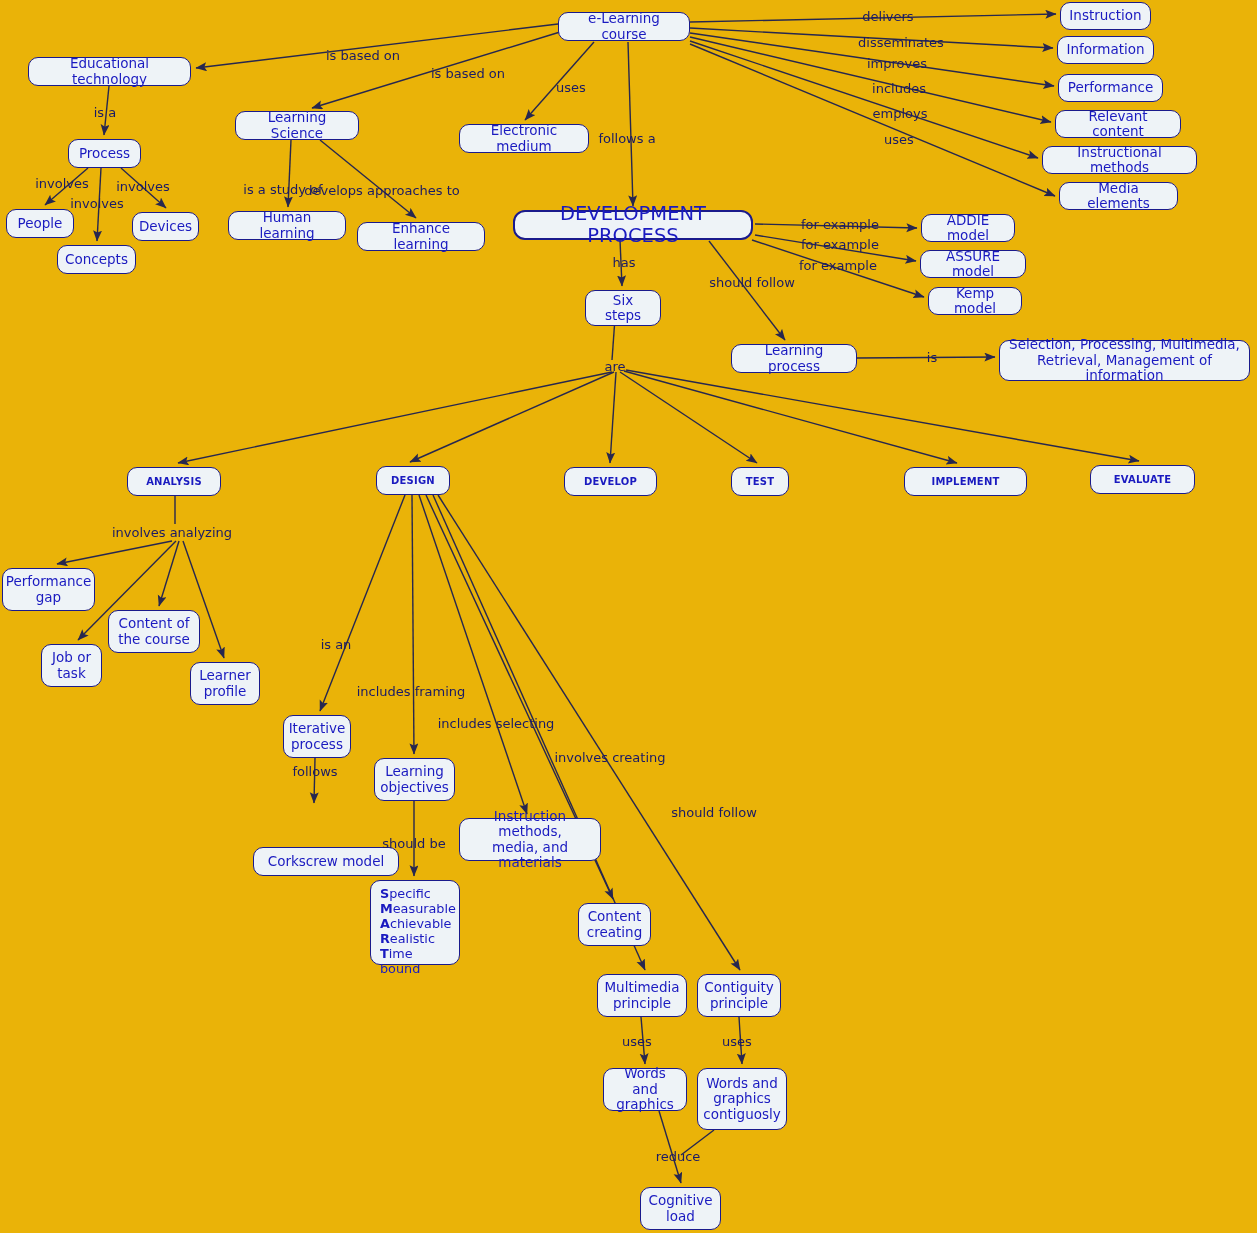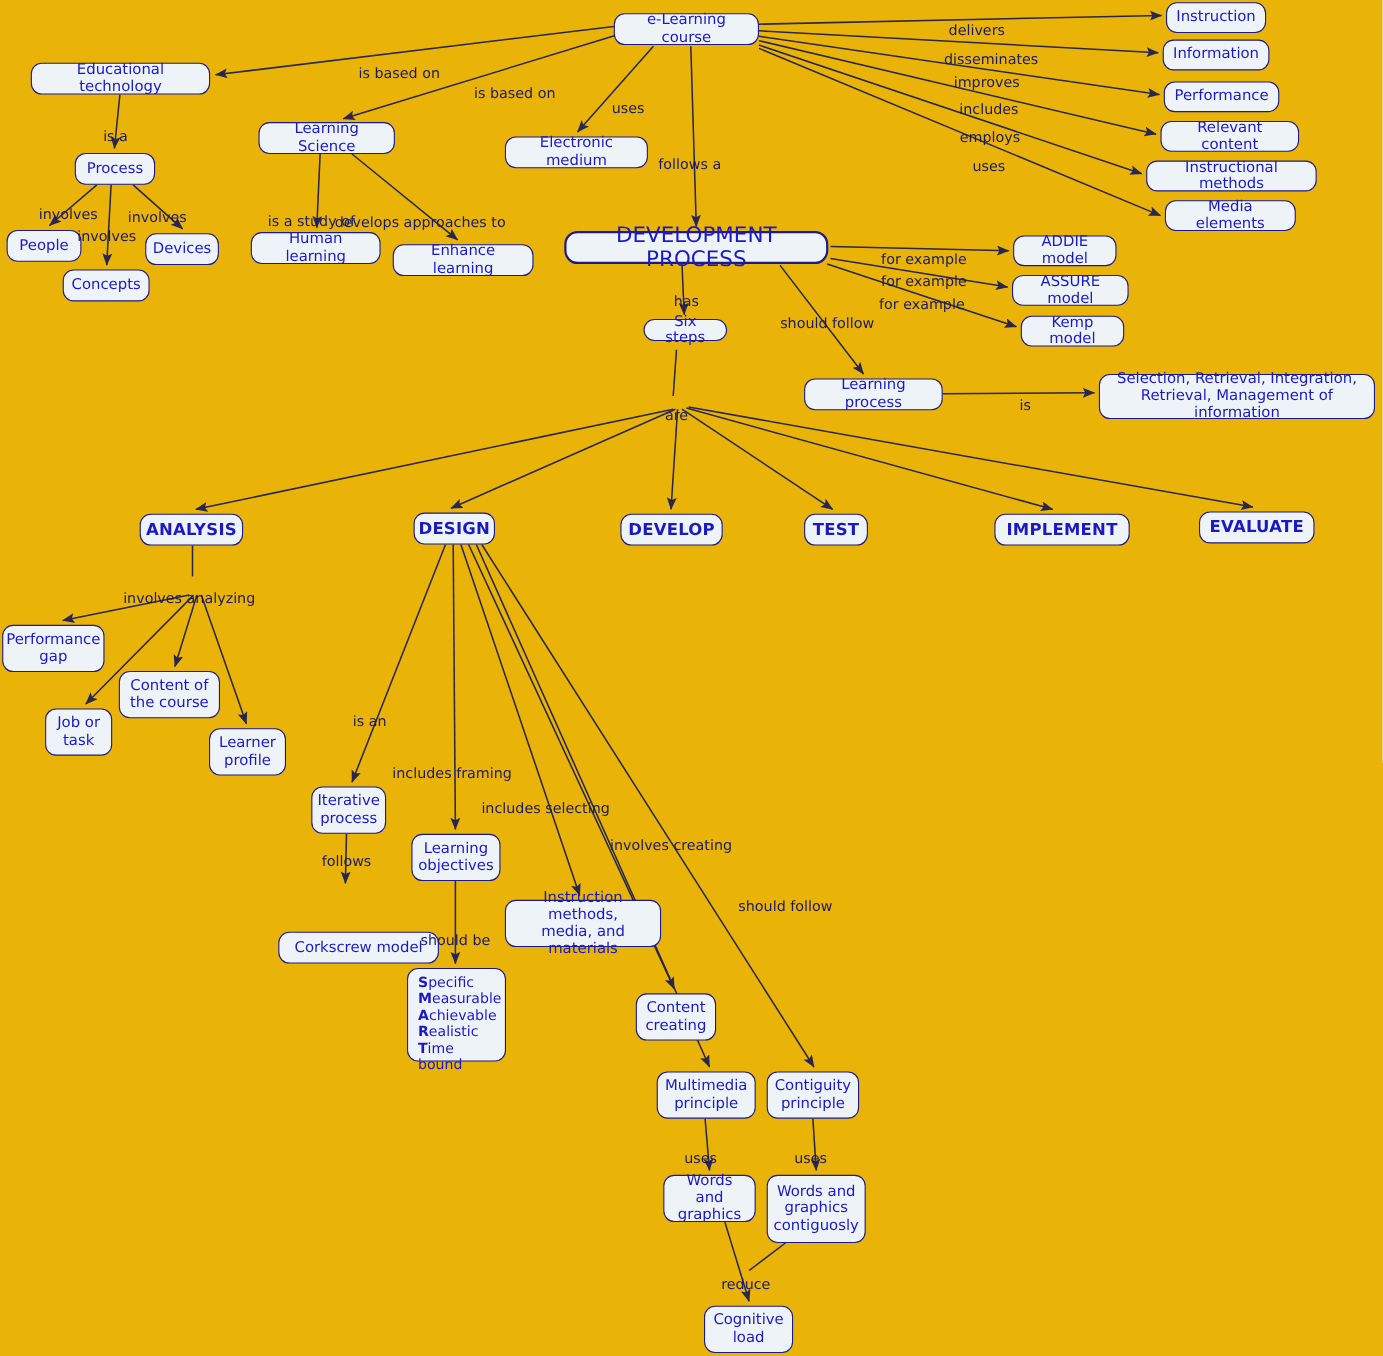--- a/index.html
+++ b/index.html
@@ -45,21 +45,21 @@
     z-index: 5;
   }
   .node.big {
     font-size: 19.5px;
     line-height: 22px;
     border-width: 2px;
     border-radius: 12px;
   }
   .node.strong {
     font-weight: bold;
-    font-size: 15px;
+    font-size: 10px;
     letter-spacing: 0.2px;
   }
   .node .smart-line {
     display: block;
   }
   .node .smart-letter {
     font-weight: bold;
   }
   .node.smartbox {
     display: block;
@@ -72,21 +72,20 @@
     position: absolute;
     color: #1a1a66;
     font-family: "DejaVu Sans", sans-serif;
     font-size: 13px;
     line-height: 14px;
     white-space: nowrap;
     background: transparent;
     z-index: 6;
     transform: translate(-50%, -50%);
     padding: 0 2px;
-    margin-top: 12px;
   }
 </style>
 </head>
 <body>
 
 <div id="map">
   <svg id="edges" viewBox="0 0 1257 1233">
     <defs>
       <marker id="arrow" markerWidth="9" markerHeight="9" refX="7.6" refY="3.2" orient="auto" markerUnits="strokeWidth">
         <path d="M0,0 L8,3.2 L0,6.4 L1.6,3.2 z" fill="#27274f"></path>
@@ -155,23 +154,23 @@
       <div class="node" style="left: 1060px; top: 2px; width: 91px; height: 28px;">Instruction</div>
       <div class="node" style="left: 1057px; top: 36px; width: 97px; height: 28px;">Information</div>
       <div class="node" style="left: 1058px; top: 74px; width: 105px; height: 28px;">Performance</div>
       <div class="node" style="left: 1055px; top: 110px; width: 126px; height: 28px;">Relevant content</div>
       <div class="node" style="left: 1042px; top: 146px; width: 155px; height: 28px;">Instructional methods</div>
       <div class="node" style="left: 1059px; top: 182px; width: 119px; height: 28px;">Media elements</div>
       <div class="node big" style="left: 513px; top: 210px; width: 240px; height: 30px;">DEVELOPMENT PROCESS</div>
       <div class="node" style="left: 921px; top: 214px; width: 94px; height: 28px;">ADDIE model</div>
       <div class="node" style="left: 920px; top: 250px; width: 106px; height: 28px;">ASSURE model</div>
       <div class="node" style="left: 928px; top: 287px; width: 94px; height: 28px;">Kemp model</div>
-      <div class="node" style="left: 585px; top: 290px; width: 76px; height: 20px;">Six steps</div>
+      <div class="node" style="left: 585px; top: 290px; width: 76px; height: 36px;">Six steps</div>
       <div class="node" style="left: 731px; top: 344px; width: 126px; height: 29px;">Learning process</div>
-      <div class="node" style="left: 999px; top: 340px; width: 251px; height: 41px;">Selection, Retrieval, Integration,
+      <div class="node" style="left: 999px; top: 340px; width: 251px; height: 41px;">Selection, Processing, Multimedia,
 Retrieval, Management of  information</div>
       <div class="node strong" style="left: 127px; top: 467px; width: 94px; height: 29px;">ANALYSIS</div>
       <div class="node strong" style="left: 376px; top: 466px; width: 74px; height: 29px;">DESIGN</div>
       <div class="node strong" style="left: 564px; top: 467px; width: 93px; height: 29px;">DEVELOP</div>
       <div class="node strong" style="left: 731px; top: 467px; width: 58px; height: 29px;">TEST</div>
       <div class="node strong" style="left: 904px; top: 467px; width: 123px; height: 29px;">IMPLEMENT</div>
       <div class="node strong" style="left: 1090px; top: 465px; width: 105px; height: 29px;">EVALUATE</div>
       <div class="node" style="left: 2px; top: 568px; width: 93px; height: 43px;">Performance
 gap</div>
       <div class="node" style="left: 108px; top: 610px; width: 92px; height: 43px;">Content of

